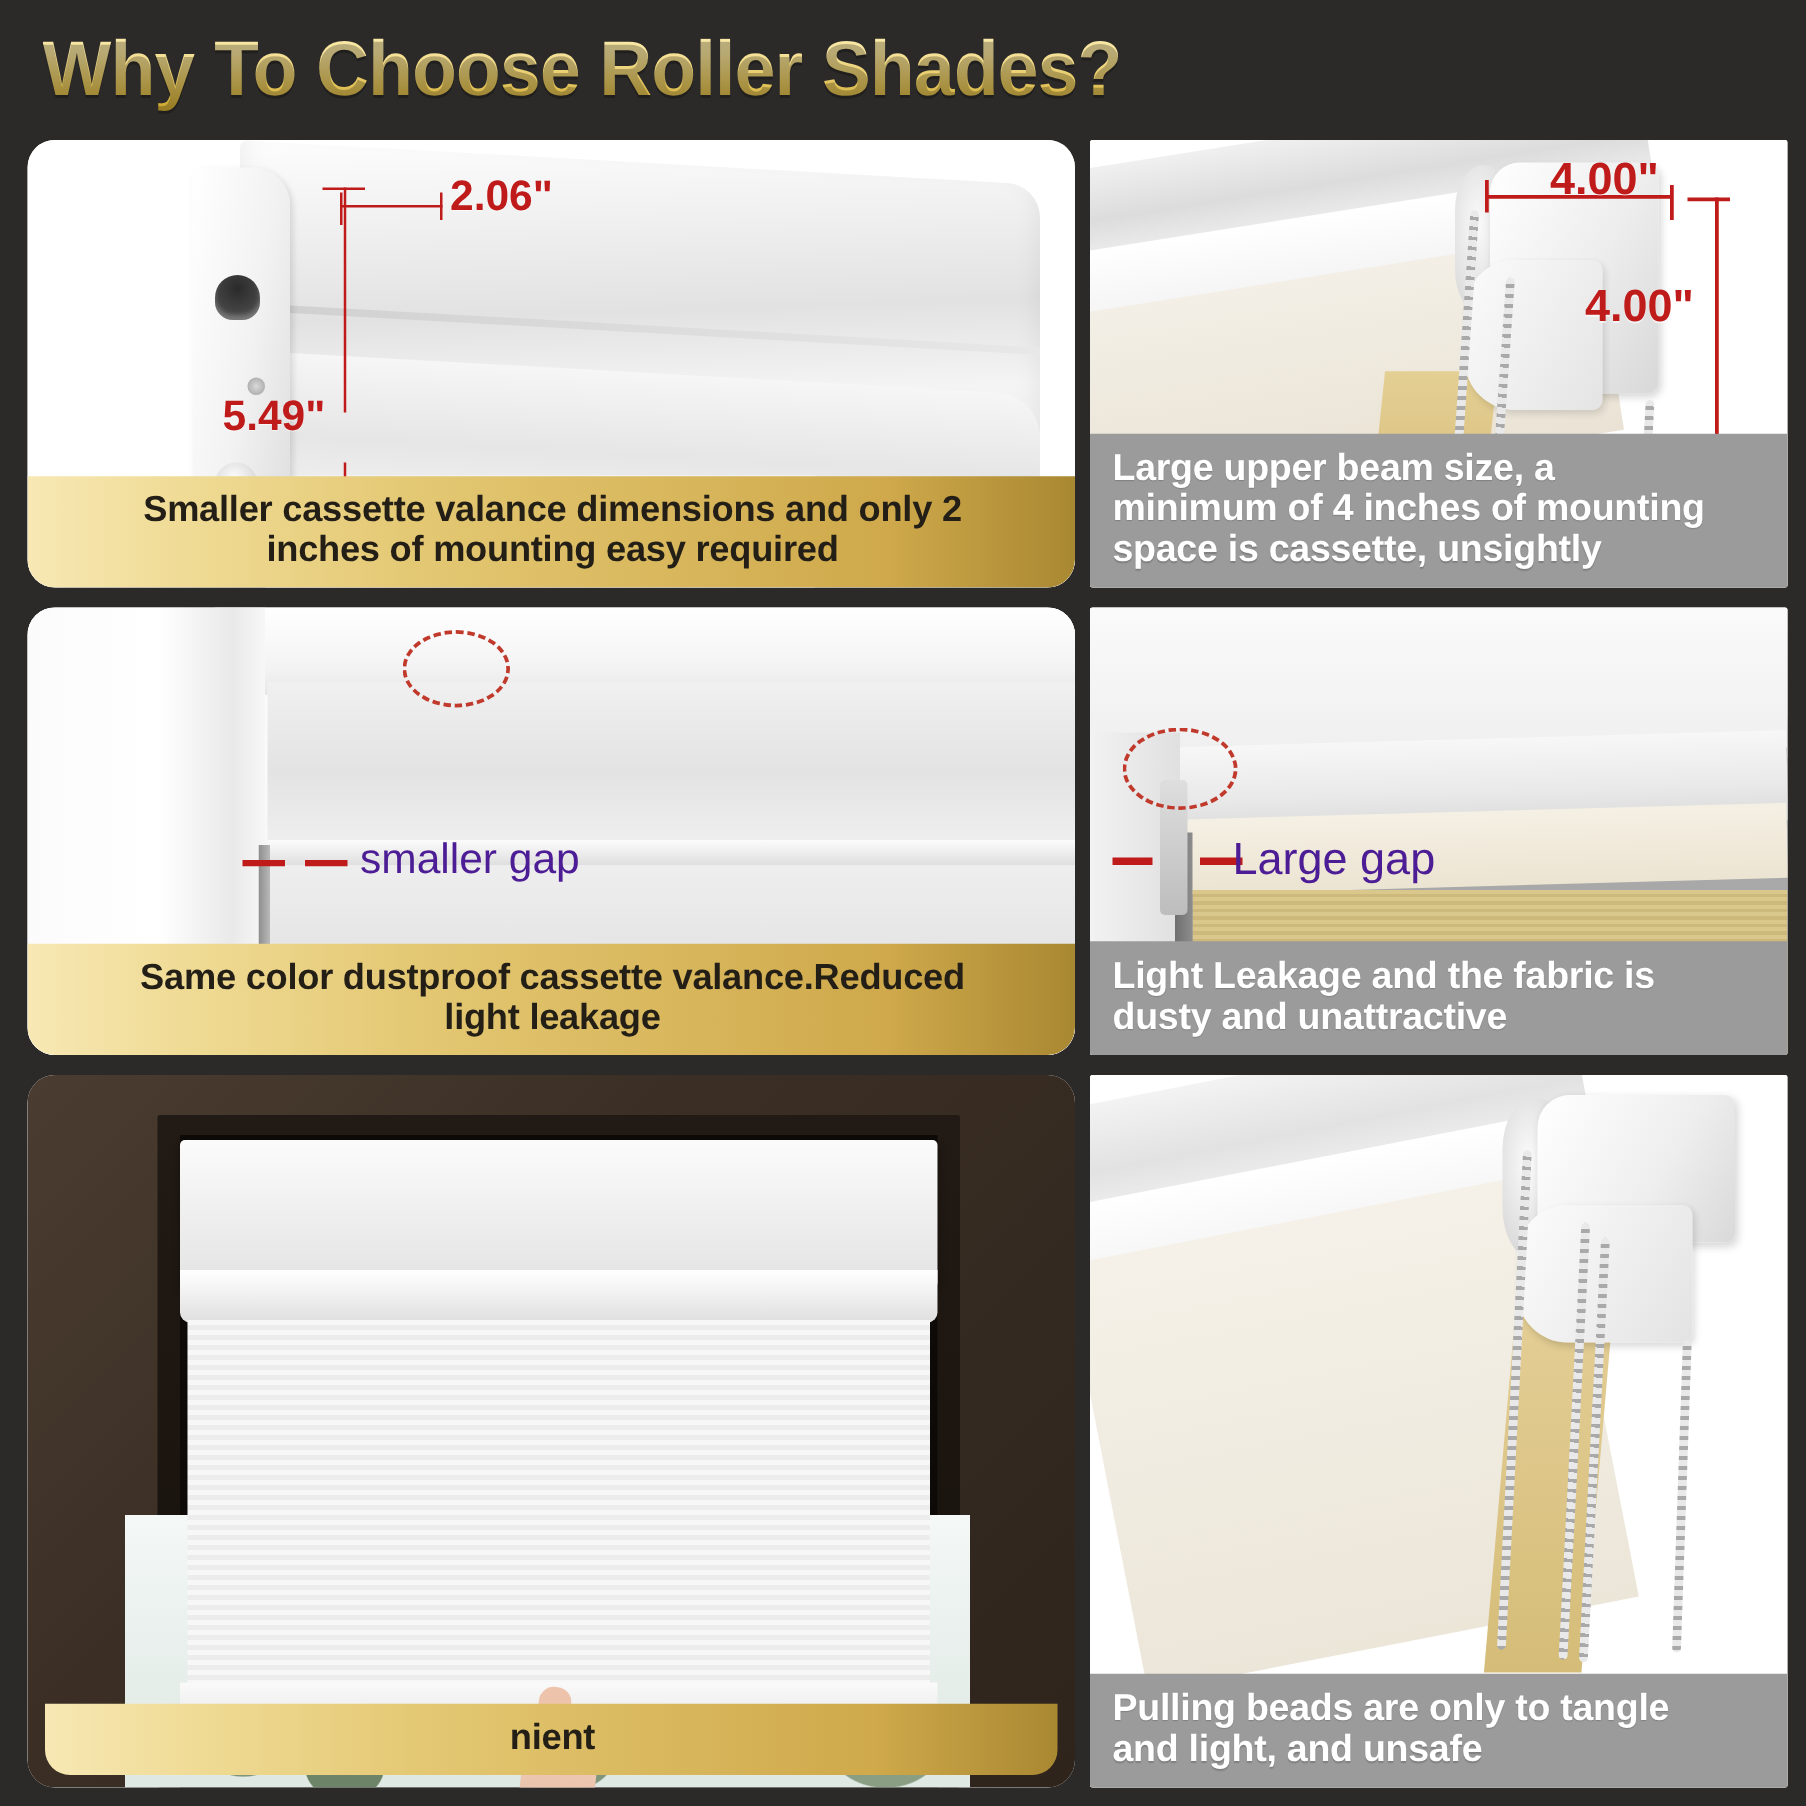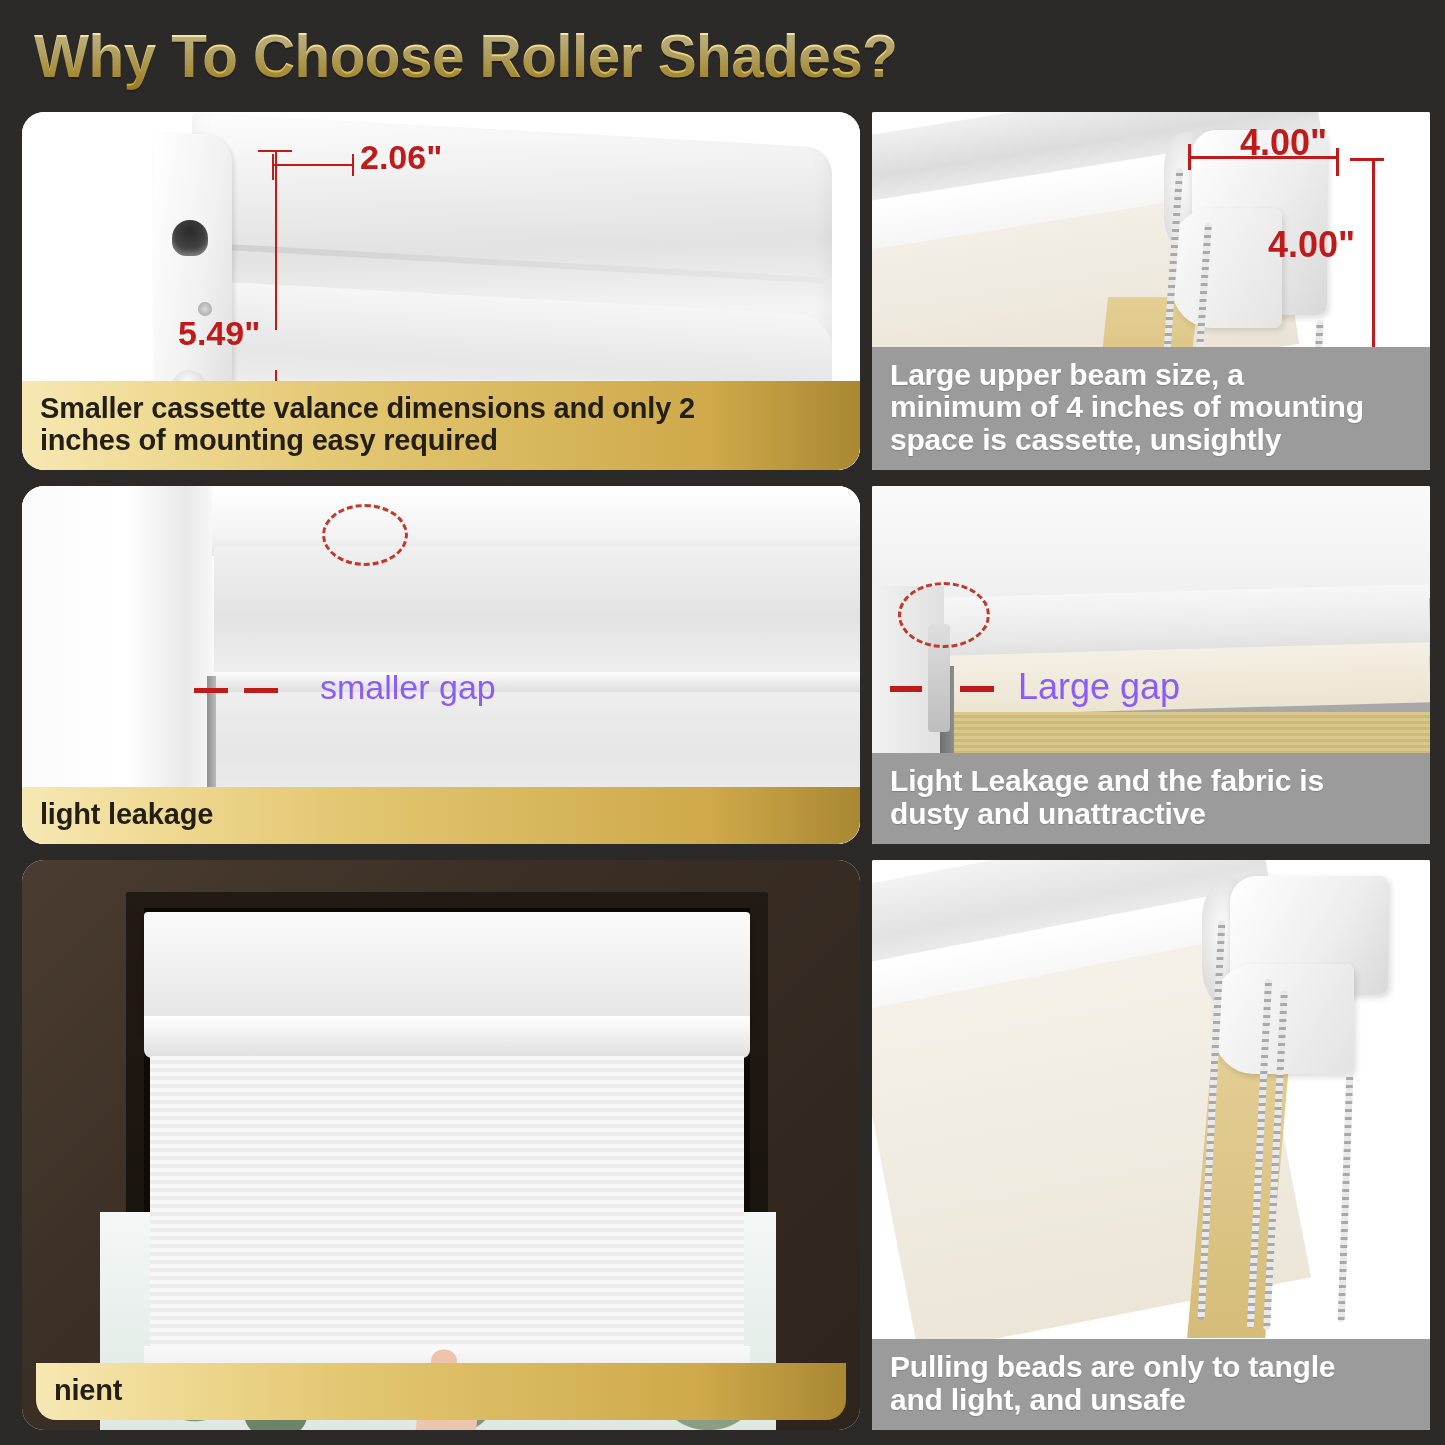--- a/index.html
+++ b/index.html
@@ -55,21 +55,21 @@
     position: absolute; left: 0; right: 0; bottom: 0;
     padding: 12px 16px 14px 18px;
     font-weight: bold;
     line-height: 1.08;
     letter-spacing: -0.2px;
   }
   .cap-gold {
     background: linear-gradient(90deg,#f7e8b4 0%,#f0dc97 14%,#e3c772 38%,#d9b85e 60%,#cfa94b 82%,#a98832 100%);
     color: #231f17;
     font-size: 29px;
-    border-bottom-left-radius: 22px; border-bottom-right-radius: 22px;
+    border-bottom-left-radius: 22px; border-bottom-right-radius: 22px; text-align: center;
   }
   .cap-gray {
     background: #9b9b9b;
     color: #ffffff;
     font-size: 30px;
     text-shadow: 0 1px 1px rgba(0,0,0,0.18);
   }
   .cap-gold.inset { left: 14px; right: 14px; bottom: 10px; border-radius: 0 0 20px 20px; }
   .cap-line { display: block; }
 
@@ -77,24 +77,23 @@
   .dim-label {
     position: absolute;
     color: #c01b1b;
     font-weight: bold;
     font-family: "Liberation Sans", sans-serif;
     text-shadow: 0 1px 0 rgba(255,255,255,0.55);
     white-space: nowrap;
   }
   .gap-label {
     position: absolute;
-    color: #8b5cf6;
+    color: #4c1d95;
     font-weight: normal;
     white-space: nowrap;
-    margin-left: 32px;
   }
   .rline { position: absolute; background: #c01b1b; }
 
   
   .p1-bg { position: absolute; inset: 0; background: #ffffff; }
   .valance-body {
     position: absolute; left: 170px; top: 18px; width: 640px; height: 250px;
     background: linear-gradient(175deg,#fdfdfd 0%,#f1f1f1 22%,#e2e2e2 48%,#f4f4f4 70%,#e9e9e9 100%);
     transform: skewY(3.2deg);
     border-radius: 6px 26px 26px 6px;
@@ -406,20 +405,21 @@
       <div class="gap-strip"></div>
 
       <div class="dash-circle" style="left:300px; top:18px; width:86px; height:62px;"></div>
 
       <div class="rline" style="left:172px; top:202px; width:34px; height:5px;"></div>
       <div class="rline" style="left:222px; top:202px; width:34px; height:5px;"></div>
       <div class="gap-label" style="left:266px; top:182px; font-size:34px;">smaller gap</div>
     </div>
 
     <div class="cap cap-gold">
+      <span class="cap-line">Same color dustproof cassette valance.Reduced</span>
       <span class="cap-line">light leakage</span>
     </div>
   </div>
 
   <div class="panel right r2">
     <div class="photo">
       <div class="p4-bg"></div>
       <div class="p4-wall"></div>
       <div class="p4-gray"></div>
       <div class="p4-rail-white"></div>

